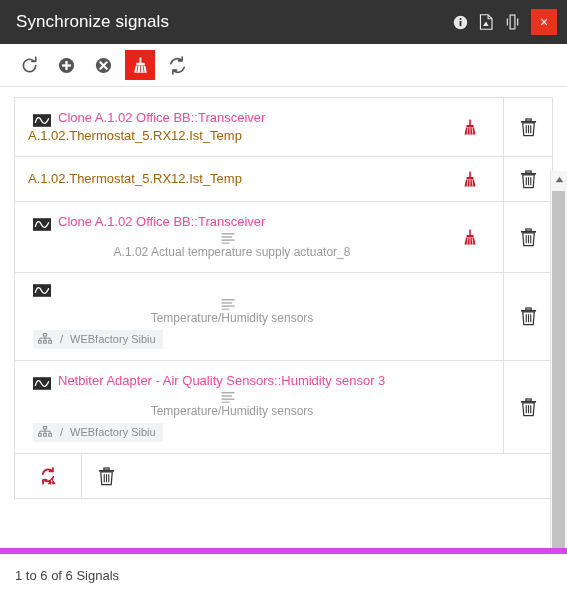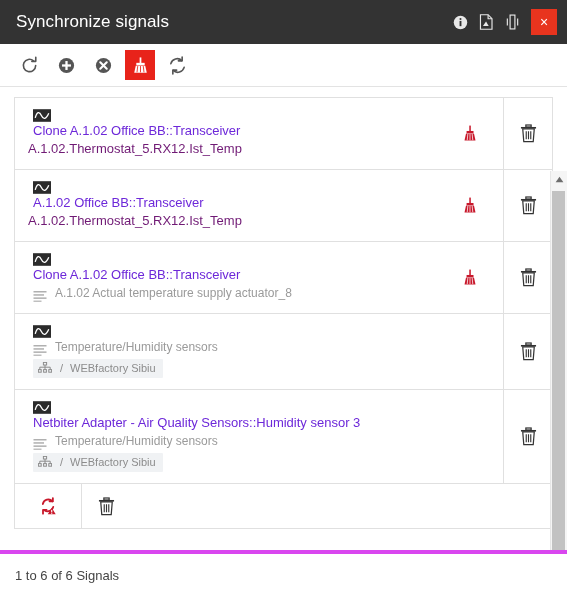--- a/index.html
+++ b/index.html
@@ -120,42 +120,42 @@
   .row-main {
     flex: 1 1 auto;
     padding: 11px 6px 11px 18px;
     display: flex;
     flex-direction: column;
     justify-content: center;
     min-width: 0;
   }
   .row-line1 {
     display: flex;
-    align-items: flex-start;
+    align-items: flex-end;
     font-size: 13px;
-    color: #6d28d9;
+    color: #ec4899;
     white-space: nowrap;
     line-height: 18px;
-    flex-direction: column;
   }
   .row-line2 {
     font-size: 13px;
-    color: #701a75;
+    color: #a16207;
     line-height: 18px;
     margin-left: -5px;
     white-space: nowrap;
   }
   .row-desc {
     display: flex;
-    align-items: flex-end;
+    align-items: center;
     font-size: 12px;
     color: #9a9a9a;
     line-height: 17px;
     margin-top: 1px;
     white-space: nowrap;
+    flex-direction: column;
   }
   .row-path {
     display: flex;
     align-items: center;
     font-size: 11px;
     color: #8c8c8c;
     line-height: 16px;
     margin-top: 3px;
     white-space: nowrap;
   }
@@ -244,21 +244,21 @@
     left: 1px;
     width: 13px;
     height: 418px;
     background: #c2c2c2;
   }
 
   
   .footer {
     flex: 0 0 auto;
     height: 42px;
-    border-top: 4px solid #d946ef;
+    border-top: 6px solid #d946ef;
     display: flex;
     align-items: center;
     padding-left: 15px;
     background: #ffffff;
   }
   .footer-text {
     font-size: 13px;
     color: #444444;
   }
 </style>
@@ -369,27 +369,20 @@
             <rect x="1" y="3.1" width="16" height="1.7" fill="#333"></rect>
             <rect x="6.2" y="1" width="5.6" height="2.1" fill="none" stroke="#333" stroke-width="1.3"></rect>
             <path d="M2.9 5 L15.1 5 L14 18.6 L4 18.6 Z" fill="none" stroke="#333" stroke-width="1.3"></path>
             <path d="M6.6 7.5 L6.6 16 M9 7.5 L9 16 M11.4 7.5 L11.4 16" stroke="#333" stroke-width="1.2"></path>
           </svg>
         </div>
       </div>
 
       <div class="row">
         <div class="row-main">
-          <div class="row-line1">
-            <svg class="sig-icon" viewBox="0 0 20 14">
-              <rect x="0" y="0" width="20" height="14" fill="#2b2b2b"></rect>
-              <path d="M2.5 9.6 C4.4 2.4 7.1 2.2 9.3 7 C11.4 11.7 14.4 11.4 17.5 4.4" fill="none" stroke="#ffffff" stroke-width="1.5"></path>
-            </svg>
-            <span>A.1.02 Office BB::Transceiver</span>
-          </div>
           <div class="row-line2">A.1.02.Thermostat_5.RX12.Ist_Temp</div>
         </div>
         <div class="row-status">
           <svg width="18" height="19" viewBox="0 0 20 20">
             <rect x="9.2" y="1.2" width="1.7" height="6.3" fill="#c8182b"></rect>
             <rect x="6.2" y="7.2" width="7.7" height="2.3" fill="#c8182b"></rect>
             <path d="M5.6 10.1 L14.4 10.1 L16.1 17.8 L3.9 17.8 Z" fill="#c8182b"></path>
             <path d="M7.6 10.5 L6.9 17.4 M10 10.5 L10 17.4 M12.4 10.5 L13.1 17.4" stroke="#ffffff" stroke-width="0.85"></path>
           </svg>
         </div>

